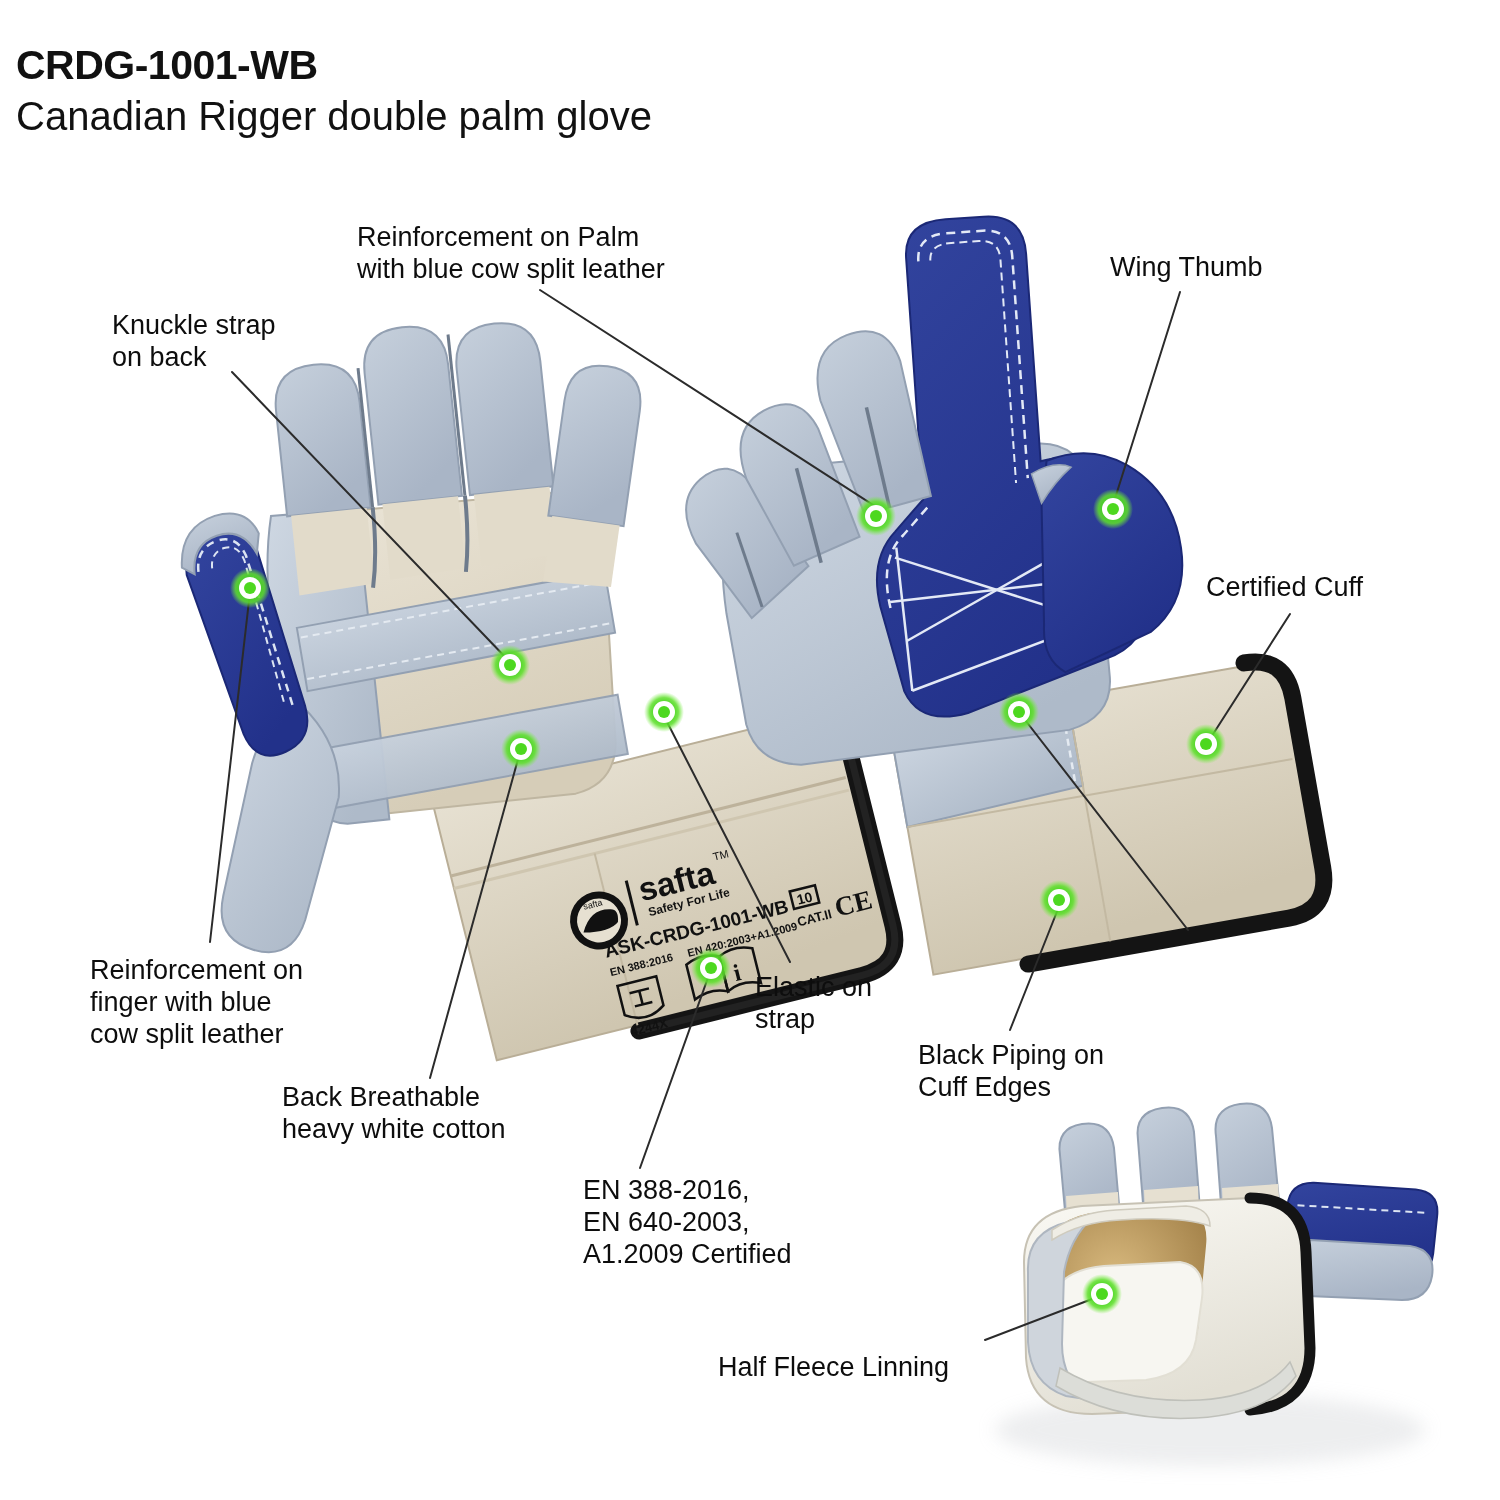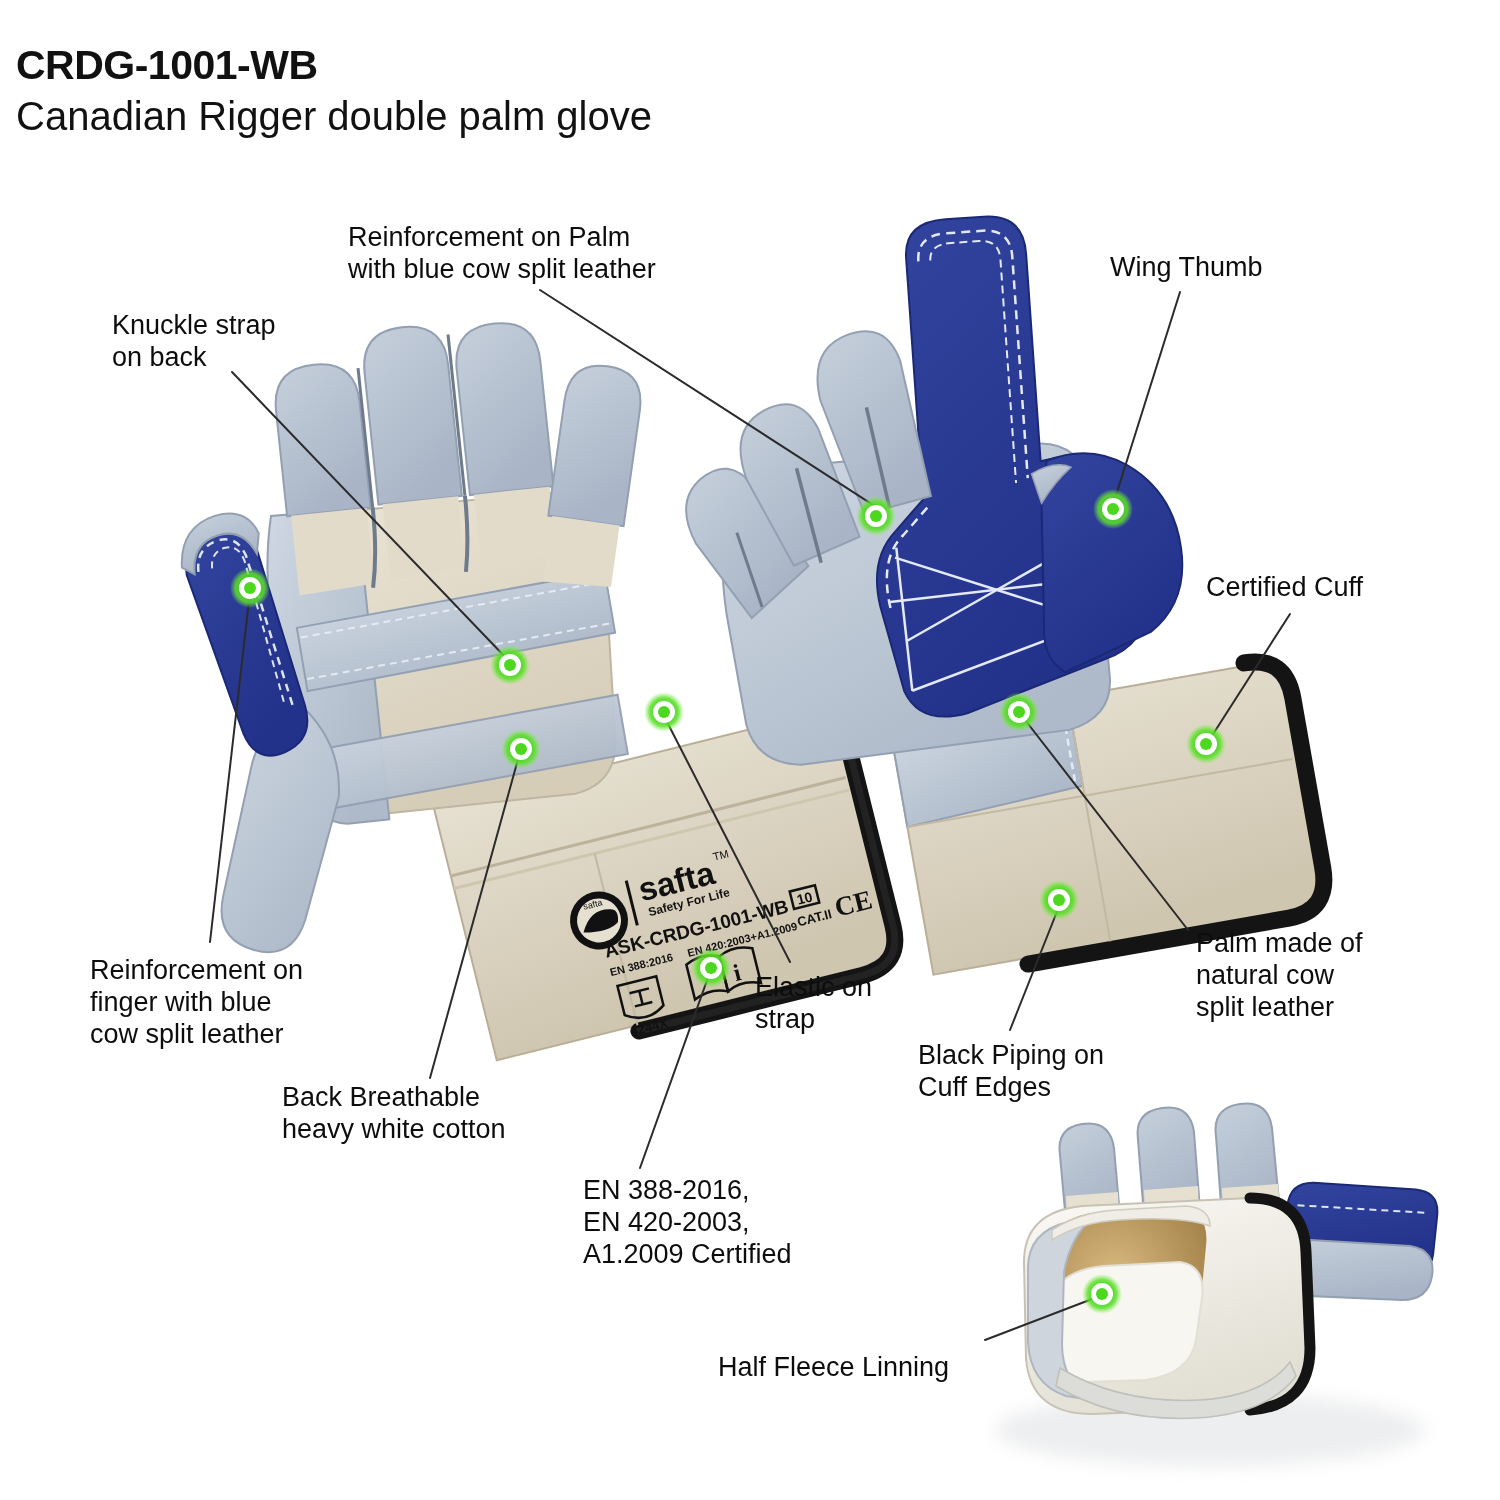--- a/index.html
+++ b/index.html
@@ -370,43 +370,40 @@
         <circle cx="1102" cy="1294" r="20" fill="url(#glow)"></circle>
         <circle cx="1102" cy="1294" r="11" fill="#FFFFFF"></circle>
         <circle cx="1102" cy="1294" r="6" fill="#4DD81F"></circle>
       </g>
     </g>
   </svg>
 
   <div class="callout" style="left:112px; top:310px;">Knuckle strap
 on back</div>
 
-  <div class="callout" style="left:348px; top:222px;">Reinforcement on Palm
+  <div class="callout" style="left:357px; top:222px;">Reinforcement on Palm
 with blue cow split leather</div>
 
   <div class="callout right" style="left:1110px; top:252px;">Wing Thumb</div>
 
   <div class="callout right" style="left:1206px; top:572px;">Certified Cuff</div>
 
   <div class="callout" style="left:66px; top:955px;margin-left:24px;">Reinforcement on
 finger with blue
 cow split leather</div>
 
   <div class="callout" style="left:282px; top:1082px;">Back Breathable
 heavy white cotton</div>
 
   <div class="callout" style="left:755px; top:972px;">Elastic on
 strap</div>
 
   <div class="callout" style="left:583px; top:1175px;">EN 388-2016,
-EN 420-2003,
+EN 640-2003,
 A1.2009 Certified</div>
 
   <div class="callout" style="left:918px; top:1040px;">Black Piping on
 Cuff Edges</div>
 
-  <div class="callout" style="left:1196px; top:928px;">Palm made of
-natural cow
-split leather</div>
 
   <div class="callout" style="left:718px; top:1352px;">Half Fleece Linning</div>
 
 </div>
 
 </body></html>

